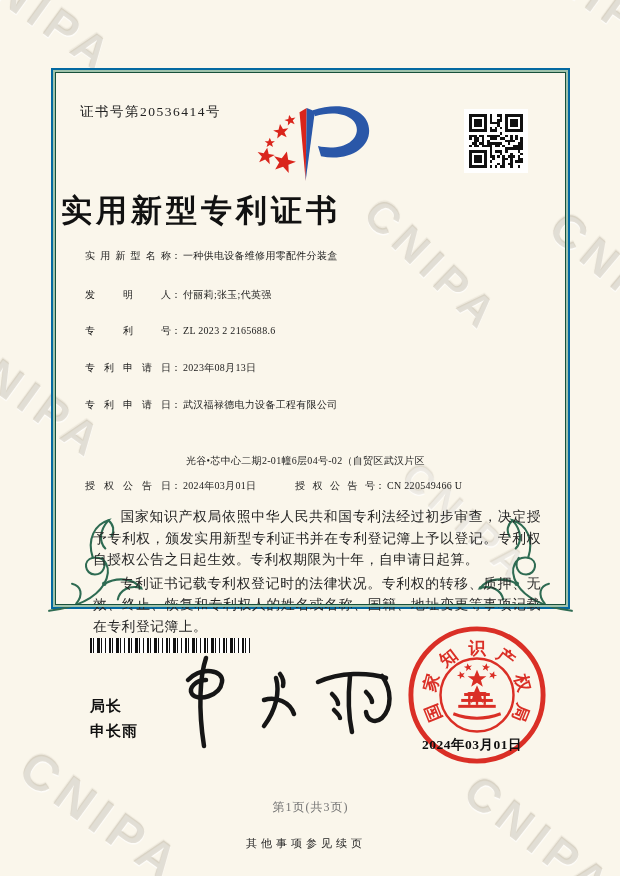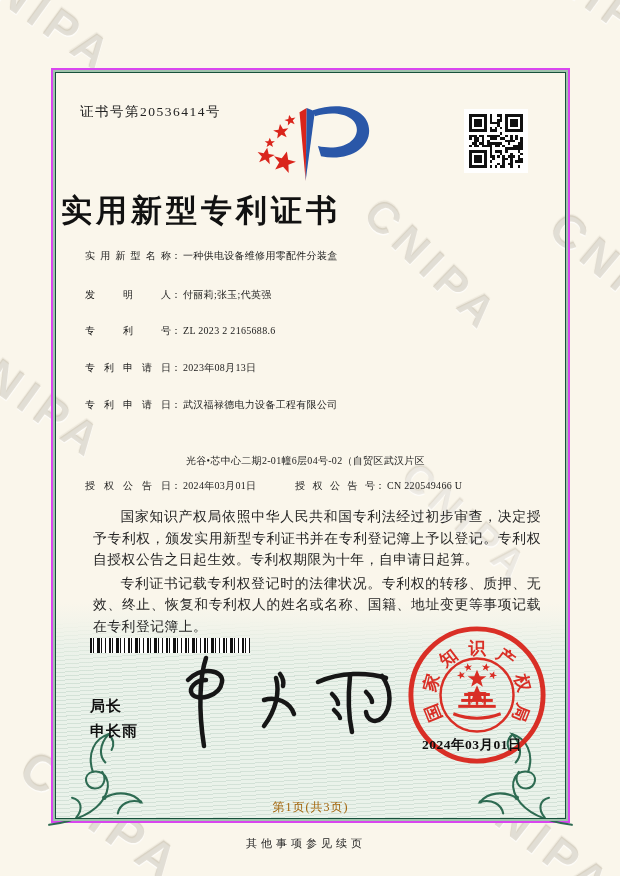--- a/index.html
+++ b/index.html
@@ -8,22 +8,22 @@
 
   .page { position:absolute; inset:0; }
 
   
   .wm { position:absolute; font-family:"Liberation Sans", sans-serif; font-weight:bold;
         font-size:46px; letter-spacing:7px; color:rgba(170,160,136,0.30);
         text-shadow:1px 1px 1px rgba(255,255,255,0.75), -1px -1px 1px rgba(120,110,90,0.10);
         white-space:nowrap; z-index:0; }
 
   
-  .cert { position:absolute; left:51px; top:68px; width:519px; height:755px;
-          border:2px solid #d946ef; z-index:1;text-decoration:underline; }
+  .cert { position:absolute; left:51px; top:68px; width:519px; height:541px;
+          border:2px solid #0369a1; z-index:1;text-decoration:underline; }
   .cert::before { content:""; position:absolute; inset:0px; border:2px solid #9fc3ac; pointer-events:none; z-index:10; }
   .cert::after  { content:""; position:absolute; inset:2px; border:1px solid #17503b; pointer-events:none; z-index:10; }
 
   
   .greenzone { position:absolute; left:3px; right:3px; bottom:3px; top:532px; z-index:1;
     background:linear-gradient(to bottom, rgba(233,241,233,0) 0, rgba(233,241,233,.85) 45px, #eaf2ea 90px); }
   .greenzone .lines { position:absolute; inset:0; top:18px;
     background:repeating-linear-gradient(176deg, rgba(72,132,101,0.14) 0 1px, rgba(0,0,0,0) 1px 4px);
     -webkit-mask-image:linear-gradient(to bottom, transparent 0, #000 55px);
             mask-image:linear-gradient(to bottom, transparent 0, #000 55px); }
@@ -61,21 +61,21 @@
       #111 15px 16px, #fff 16px 19px); }
   .sig-label { position:absolute; left:37px; font-family:"Liberation Sans", sans-serif;
                font-size:15px; font-weight:600; color:#111; z-index:3; letter-spacing:1px; }
   .sig-svg { position:absolute; left:118px; top:582px; width:242px; height:100px; z-index:3; }
 
   .seal { position:absolute; left:350px; top:551px; width:148px; height:148px; z-index:4; opacity:0.95; }
   .seal-date { position:absolute; left:369px; top:666px; z-index:5; font-size:13.5px; font-weight:bold;
                color:#101010; letter-spacing:0.5px; }
 
   .page-num { position:absolute; left:0; right:0; top:729px; text-align:center; z-index:3;
-              font-size:12px; color:#a16207; letter-spacing:1px; }
+              font-size:12px; color:#737373; letter-spacing:1px; }
 
   .footer-note { position:absolute; left:0; right:8px; top:836px; text-align:center; z-index:2;
                  font-size:11px; color:#1e1e1e; letter-spacing:4px; }
 </style>
 </head>
 <body>
 
 <div class="page">
 
   <div class="wm" style="left:-48px; top:-16px; transform:rotate(36deg);">CNIPA</div>

